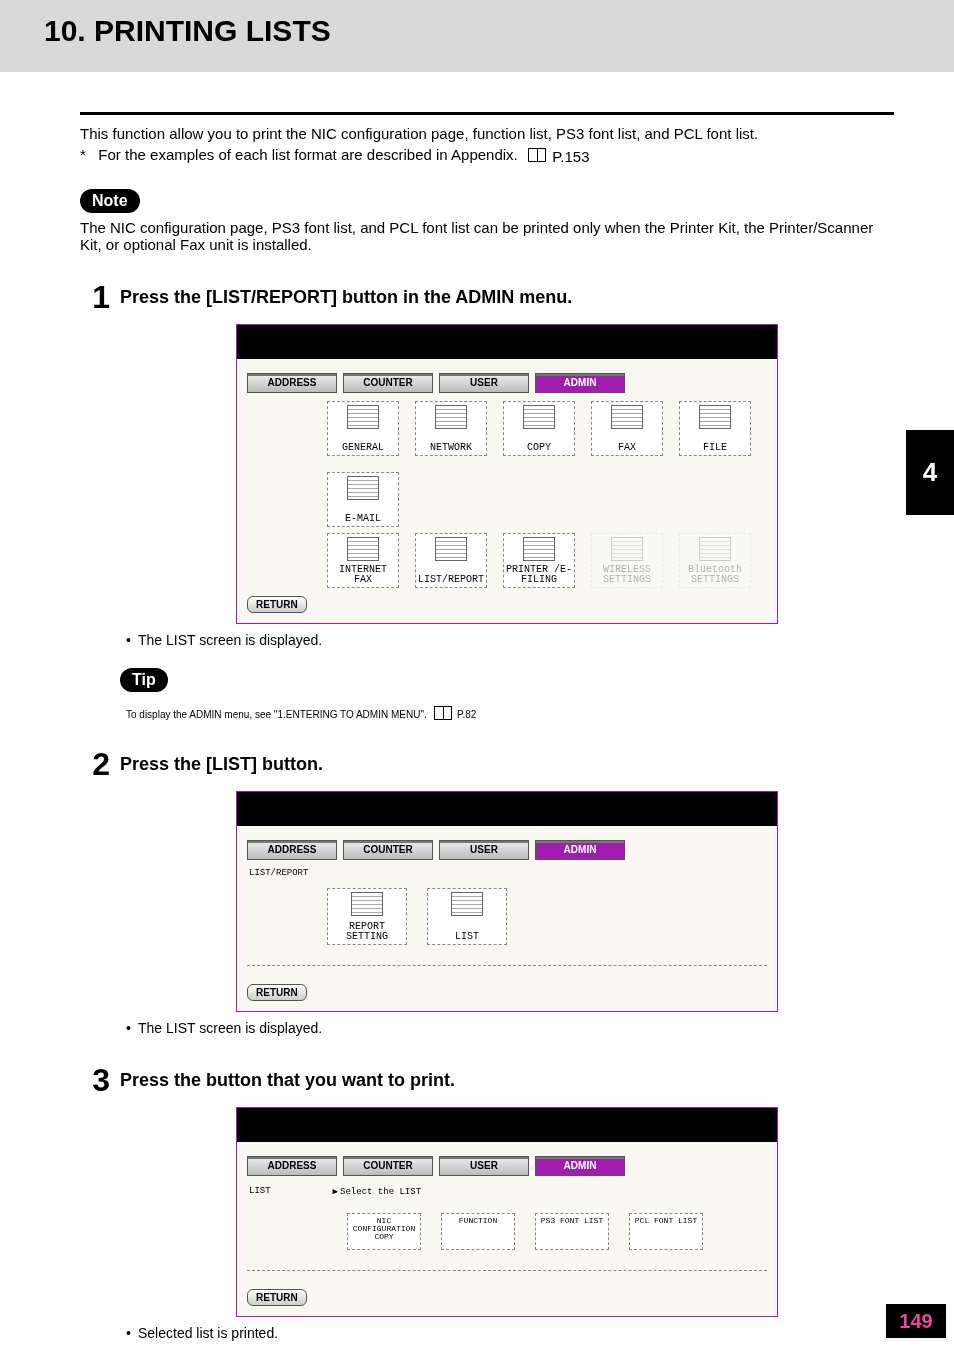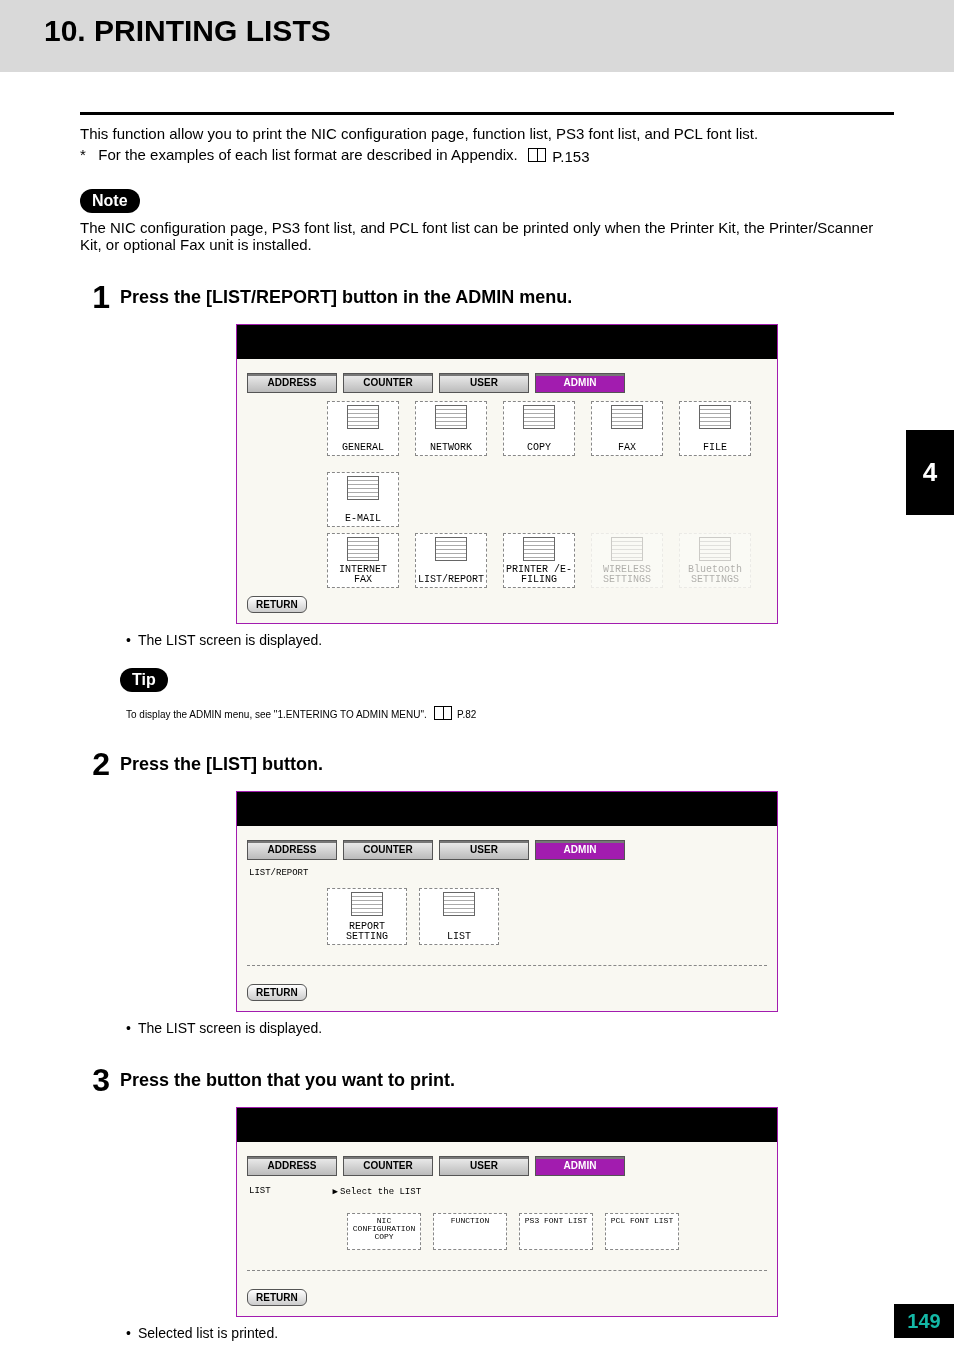--- a/index.html
+++ b/index.html
@@ -168,21 +168,21 @@
     font-weight: bold;
     background: linear-gradient(#fff,#ccc);
   }
   .screen-inner-top {
     display: flex;
     align-items: flex-end;
     justify-content: space-between;
   }
   .list-row {
     display: flex;
-    gap: 12px;
+    gap: 20px;
     margin: 10px 0 20px 80px;
     align-items: center;
   }
   .wide-btn {
     width: 74px;
     height: 50px;
   }
   .print-row .menu-btn {
     height: 30px;
     width: 68px;
@@ -197,26 +197,26 @@
     background: #000;
     color: #fff;
     font-size: 26px;
     font-weight: bold;
     display: flex;
     align-items: center;
     justify-content: center;
   }
   .page-footer {
     position: absolute;
-    right: 0;
+    right: 8px;
     bottom: 10px;
     width: 60px;
     height: 34px;
     background: #000;
-    color: #14b8a6;
+    color: #ec4899;
     font-size: 20px;
     font-weight: bold;
     display: flex;
     align-items: center;
     justify-content: center;
   }
   .page-wrap {
     position: relative;
     min-height: 1348px;
     width: 954px;

